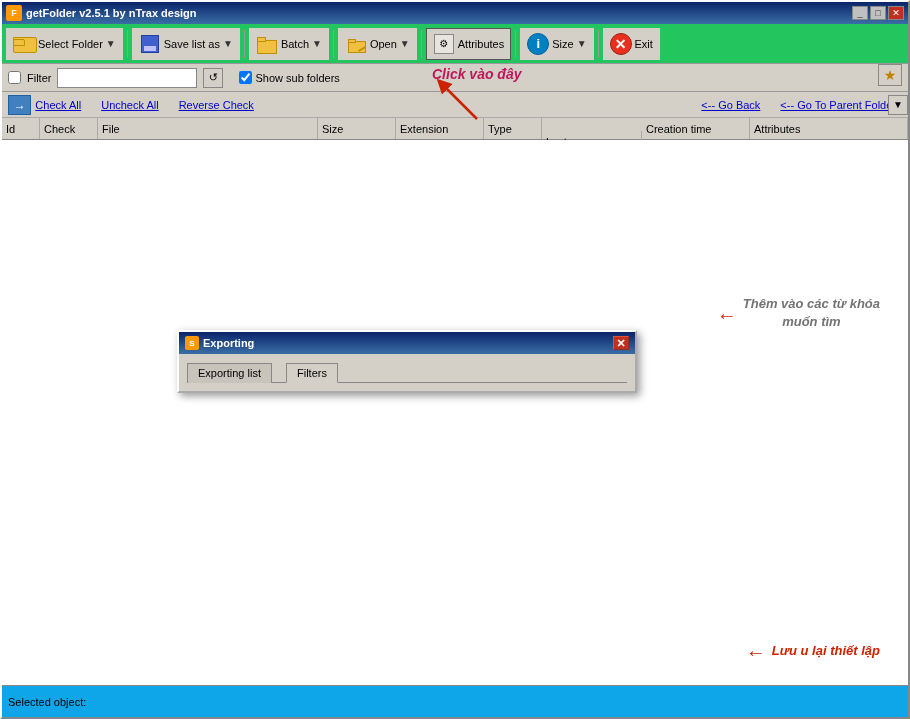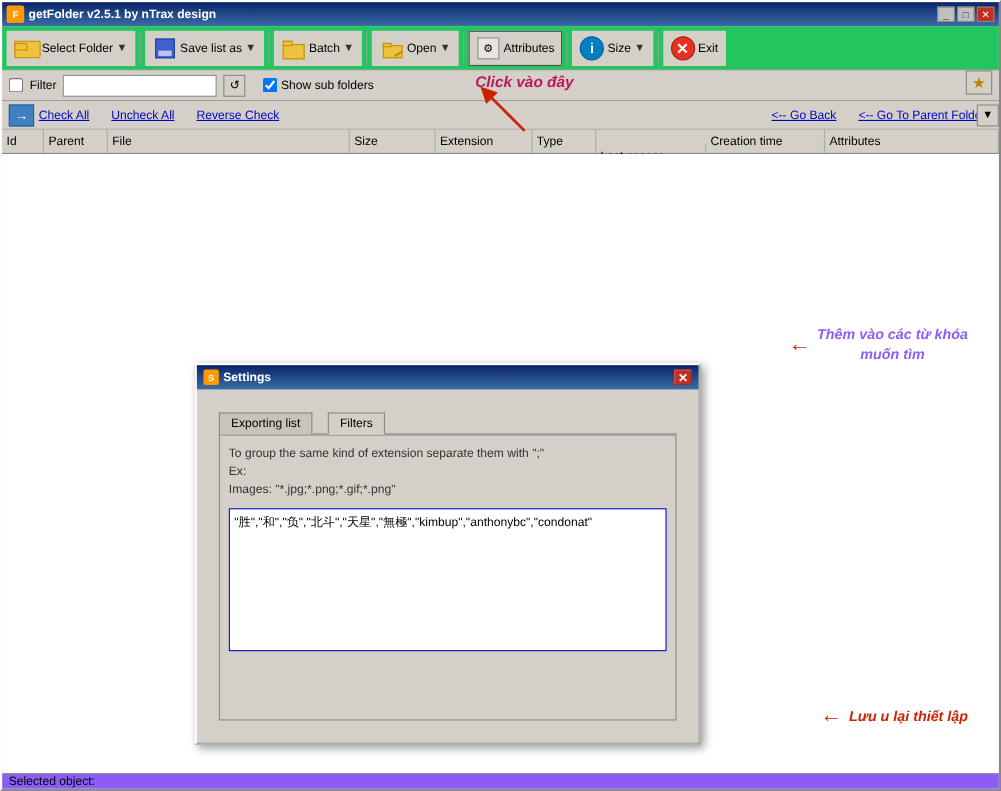--- a/index.html
+++ b/index.html
@@ -92,22 +92,22 @@
       position: relative;
       overflow: hidden;
     }
 
     
     .status-bar {
       position: absolute;
       bottom: 0;
       left: 0;
       right: 0;
-      height: 14px;
-      background: #8b5cf6;
+      height: 32px;
+      background: #0ea5e9;
       border-top: 1px solid #888;
       display: flex;
       align-items: center;
       padding: 0 6px;
       font-size: 11px;
     }
 
     
     .outer-window {
       border: 2px solid #888;
@@ -142,21 +142,21 @@
     }
     .dialog-close-btn {
       width: 16px; height: 14px;
       background: #c03020;
       border: 1px outset #e05040;
       color: white;
       display: flex; align-items: center; justify-content: center;
       font-size: 11px; font-weight: bold; cursor: pointer;
     }
     .dialog-icon { width: 14px; height: 14px; background: #f90; border-radius: 2px; margin-right: 4px; font-size: 8px; display: flex; align-items: center; justify-content: center; color: white; }
-    .dialog-body { padding: 20px; }
+    .dialog-body { padding: 8px; }
 
     
     .tab-bar { display: flex; border-bottom: 1px solid #888; margin-bottom: 0; }
     .tab {
       padding: 3px 10px;
       border: 1px solid #888;
       border-bottom: none;
       background: #c8c4bc;
       cursor: pointer;
       font-size: 11px;
@@ -333,67 +333,59 @@
       <span style="width:20px;"></span>
       <span class="nav-link">&lt;-- Go To Parent Folder</span>
       <span style="width:6px;"></span>
     </div>
 
     <div style="width:20px;height:20px;border:1px solid #888;background:#d4d0c8;display:flex;align-items:center;justify-content:center;cursor:pointer;position:absolute;right:0;font-size:10px;">▼</div>
   </div>
 
   <div class="col-headers-row">
     <div class="col-h" style="width:38px;">Id</div>
-    <div class="col-h" style="width:58px;">Parent</div>
+    <div class="col-h" style="width:58px;">Check</div>
     <div class="col-h" style="width:220px;">File</div>
     <div class="col-h" style="width:78px;">Size</div>
     <div class="col-h" style="width:88px;text-align:center;">Extension</div>
     <div class="col-h" style="width:58px;">Type</div>
     <div class="col-h" style="width:100px;margin-top:26px;">Last access</div>
     <div class="col-h" style="width:108px;">Creation time</div>
     <div class="col-h" style="flex:1;text-align:right;">Attributes</div>
   </div>
 
   <div class="main-area" style="flex:1;background:white;position:relative;">
 
     <div class="settings-dialog">
       <div class="dialog-title-bar">
         <div style="display:flex;align-items:center;">
           <div class="dialog-icon">S</div>
-          <span>Settings</span>
+          <span>Exporting</span>
         </div>
         <div class="dialog-close-btn">✕</div>
       </div>
 
       <div class="dialog-body">
 
         <div class="tab-bar">
           <div class="tab">
             <span>Exporting list</span>
           </div>
           <div class="tab active">
             <span>Filters</span>
           </div>
         </div>
 
-        <div class="dialog-content">
-          <div class="info-text">
-            <span>To group the same kind of extension separate them with ";"</span><br>
-            <span>Ex:</span><br>
-            <span>Images: "*.jpg;*.png;*.gif;*.png"</span>
-          </div>
-          <textarea class="filter-textarea" style="">"胜","和","负","北斗","天星","無極","kimbup","anthonybc","condonat"</textarea>
-        </div>
 
       </div>
     </div>
 
     <div style="position:absolute;right:28px;top:155px;z-index:200;display:flex;align-items:center;gap:6px;">
       <span style="color:#cc2200;font-size:20px;font-weight:bold;">←</span>
-      <span style="color:#8b5cf6;font-size:13px;font-weight:bold;font-style:italic;text-align:center;line-height:1.4;">Thêm vào các từ khóa<br>muốn tìm</span>
+      <span style="color:#737373;font-size:13px;font-weight:bold;font-style:italic;text-align:center;line-height:1.4;">Thêm vào các từ khóa<br>muốn tìm</span>
     </div>
 
     <div style="position:absolute;right:28px;bottom:55px;z-index:200;display:flex;align-items:center;gap:6px;">
       <span style="color:#cc2200;font-size:20px;font-weight:bold;">←</span>
       <span style="color:#cc2200;font-size:13px;font-weight:bold;font-style:italic;">Lưu u lại thiết lập</span>
     </div>
 
   </div>
 
   <div style="position:absolute;left:420px;top:62px;z-index:300;">

